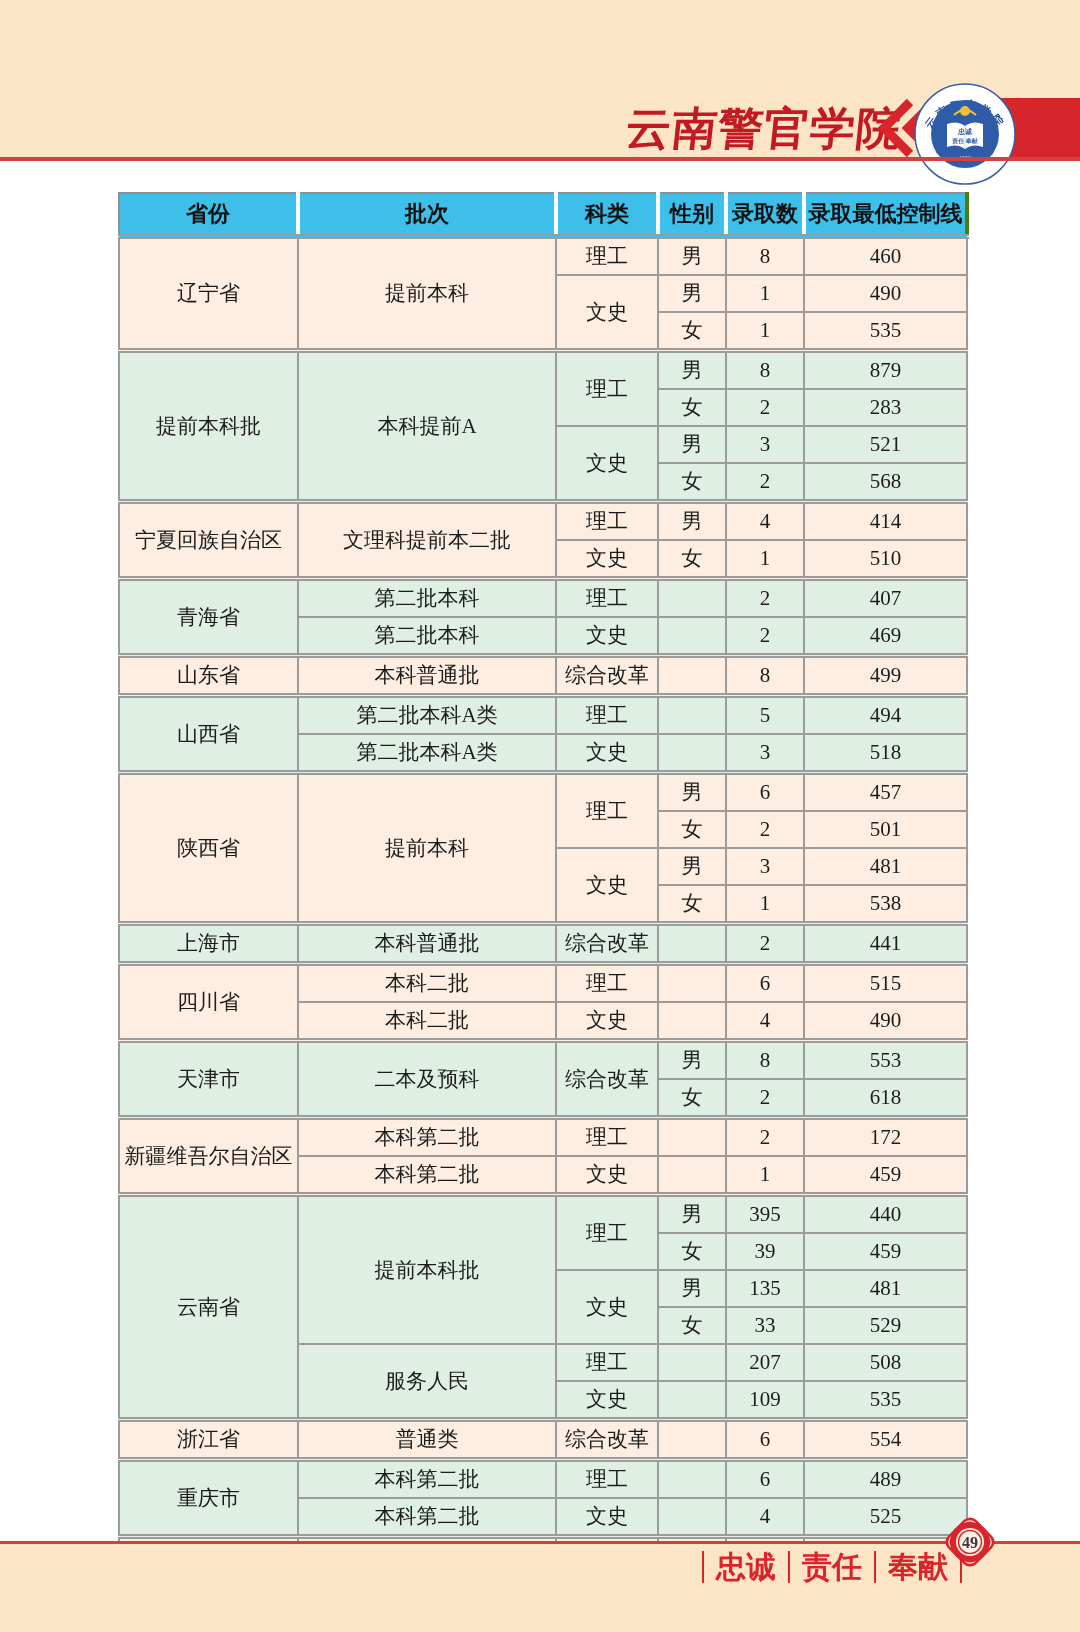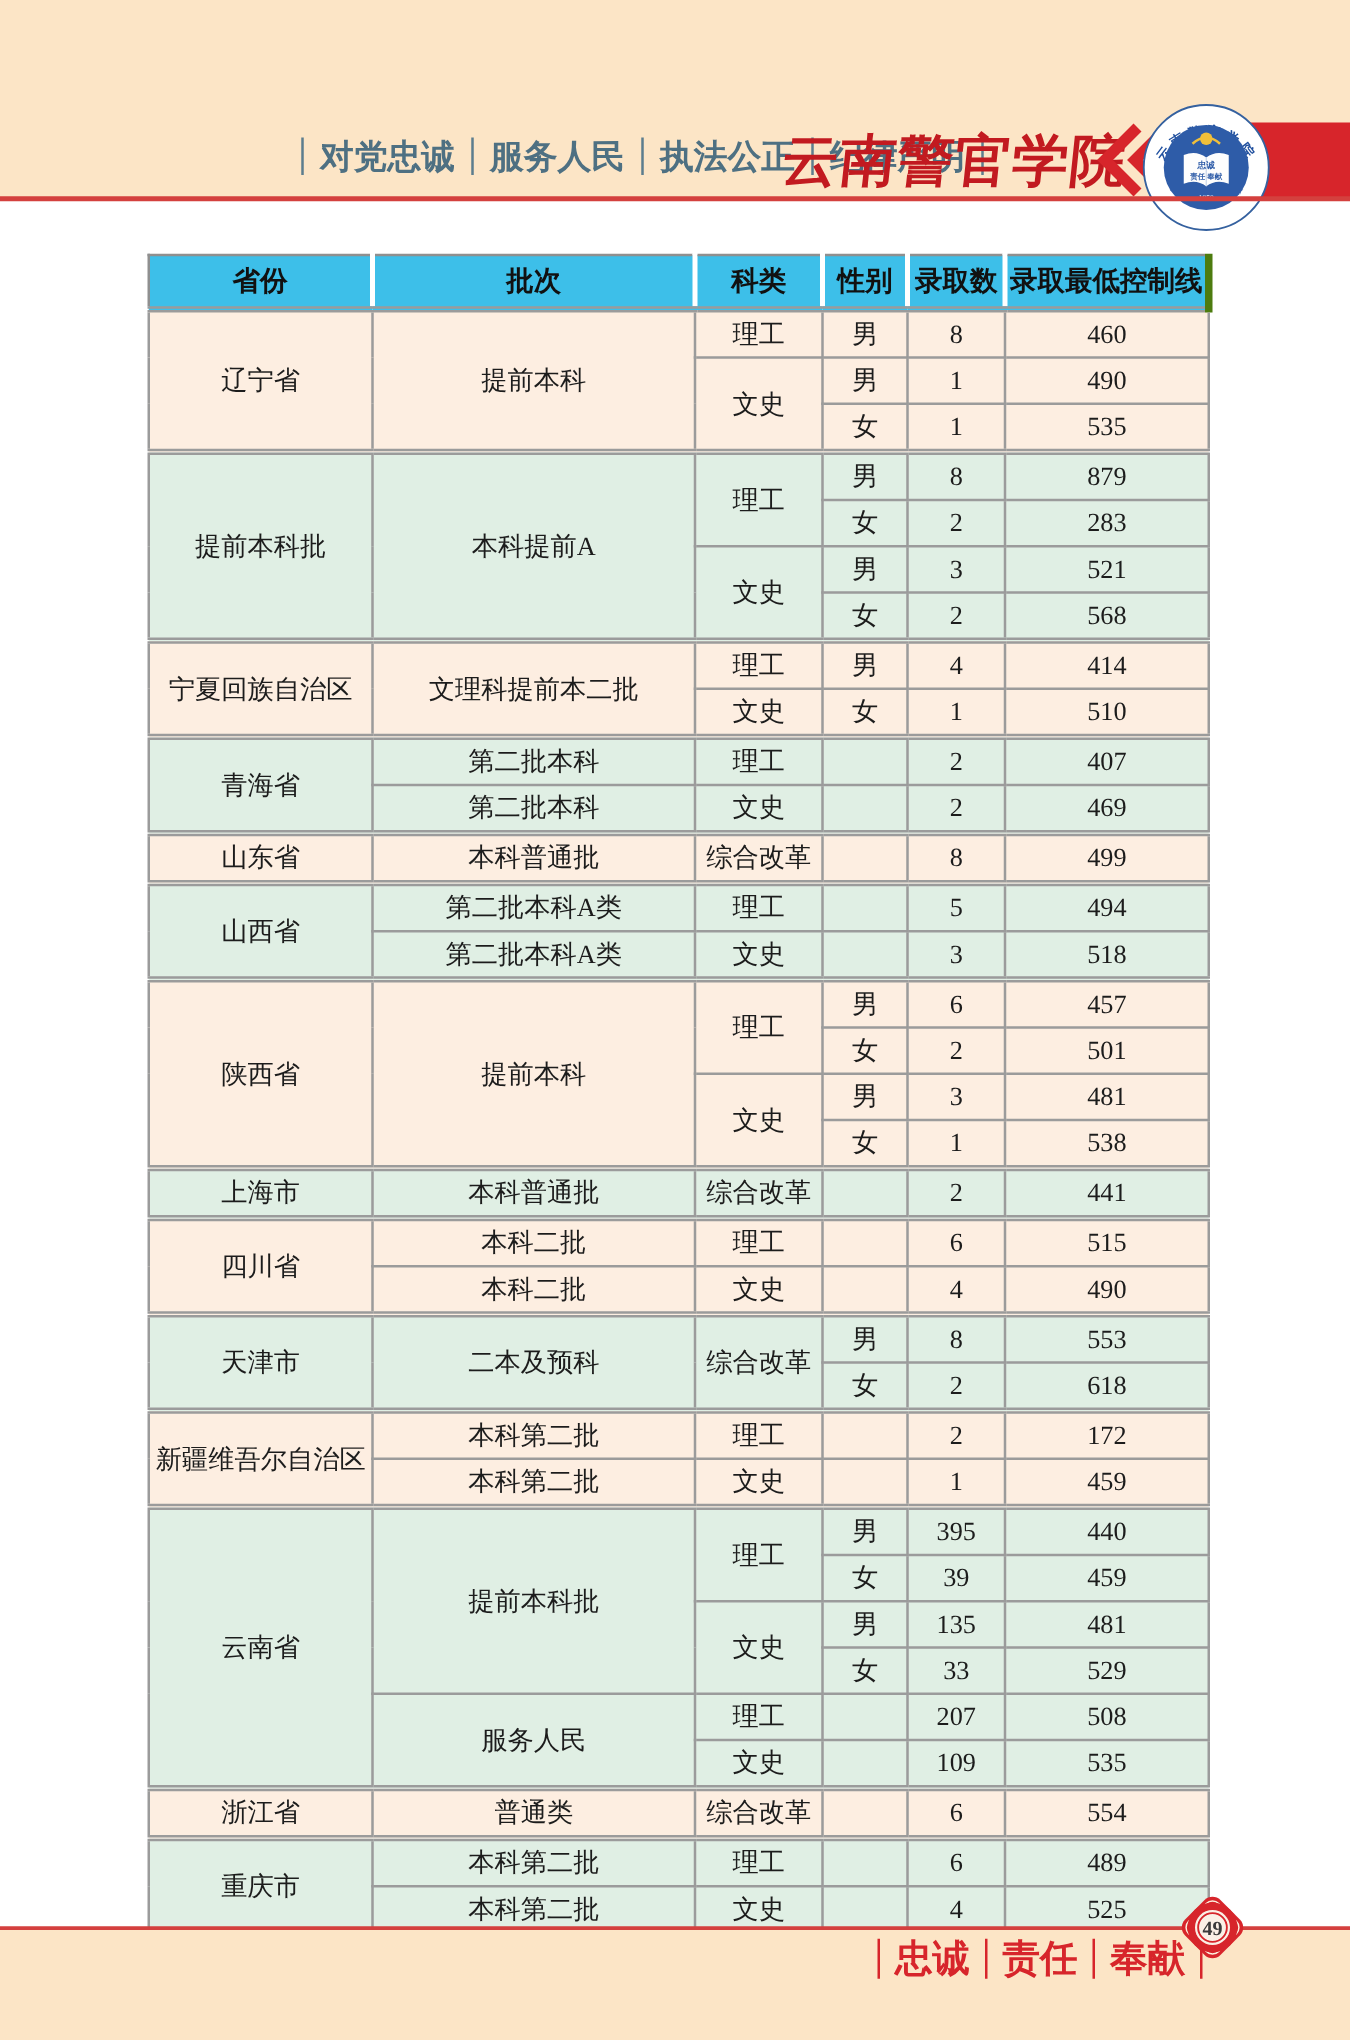--- a/index.html
+++ b/index.html
@@ -10,55 +10,44 @@
   .header-rule{position:absolute;left:0;top:157px;width:1080px;height:4px;background:#d4403e;}
   .slogan{position:absolute;left:228px;top:104px;height:42px;display:flex;align-items:center;
           font-family:"Liberation Sans","DejaVu Sans",sans-serif;color:#4e7082;font-size:27px;font-weight:600;}
   .slogan .bar{width:2px;height:30px;background:#5c7d8e;margin:0 13px;}
   .college-title{position:absolute;left:626px;top:99px;font-size:45px;font-weight:bold;color:#c21a20;
                  letter-spacing:1px;transform:skewX(-6deg);font-family:"Liberation Serif","DejaVu Serif",serif;white-space:nowrap;}
   .band-svg{position:absolute;left:850px;top:90px;width:230px;height:72px;}
   .badge-svg{position:absolute;left:913px;top:82px;width:104px;height:104px;}
   
   table.adm{position:absolute;left:118px;top:192px;width:848px;border-collapse:collapse;table-layout:fixed;
-            border:2px solid #8f8f8f;background:#ffffff;margin-top:11px;}
+            border:2px solid #8f8f8f;background:#ffffff;}
   table.adm th{background:#3dbfe9;height:40px;font-family:"Liberation Sans","DejaVu Sans",sans-serif;
                font-size:22px;font-weight:bold;color:#111;border-right:4px solid #ffffff;
                border-bottom:5px double #9b9b9b;padding:0;}
-  table.adm th:last-child{border-right:6px solid #4d7c0f;}
+  table.adm th:last-child{border-right:4px solid #4d7c0f;}
   table.adm td{border:2px solid #9b9b9b;text-align:center;vertical-align:middle;height:35px;
                font-size:21px;color:#1c1c1c;padding:0 2px;line-height:1.15;}
   tr.gs > td{border-top:5px double #9b9b9b;}
   tr.pink > td{background:#fdeee1;}
   tr.green > td{background:#e0efe4;}
   
   .footer-rule{position:absolute;left:0;top:1541px;width:1080px;height:3px;background:#d4403e;}
   .footer-band{position:absolute;left:0;top:1544px;width:1080px;height:88px;background:#fce5c6;}
   .motto{position:absolute;left:690px;top:1548px;height:38px;display:flex;align-items:center;
          font-family:"Liberation Sans","DejaVu Sans",sans-serif;color:#d7252b;font-size:30px;font-weight:bold;}
   .motto .bar{width:2px;height:32px;background:#d7252b;margin:0 12px;}
   .medallion-svg{position:absolute;left:934px;top:1506px;width:72px;height:72px;}
 </style>
 </head>
 <body>
 
 <div class="page">
 
   <div class="header-band">
-    <div class="slogan">
-        <span class="bar"></span>
-        <span>对党忠诚</span>
-        <span class="bar"></span>
-        <span>服务人民</span>
-        <span class="bar"></span>
-        <span>执法公正</span>
-        <span class="bar"></span>
-        <span>纪律严明</span>
-        <span class="bar"></span>
-      </div>
     <div class="college-title">云南警官学院</div>
 
     <svg class="band-svg" viewBox="0 0 230 72">
       <polyline points="60,12 34,38 60,64" stroke="#d7252b" stroke-width="9" fill="none"></polyline>
       <polyline points="84,12 58,38 84,64" stroke="#d7252b" stroke-width="9" fill="none"></polyline>
       <polygon points="120,8 230,8 230,68 120,68 92,38" fill="#d7252b"></polygon>
     </svg>
 
     <svg class="badge-svg" viewBox="0 0 104 104">
       <defs>

